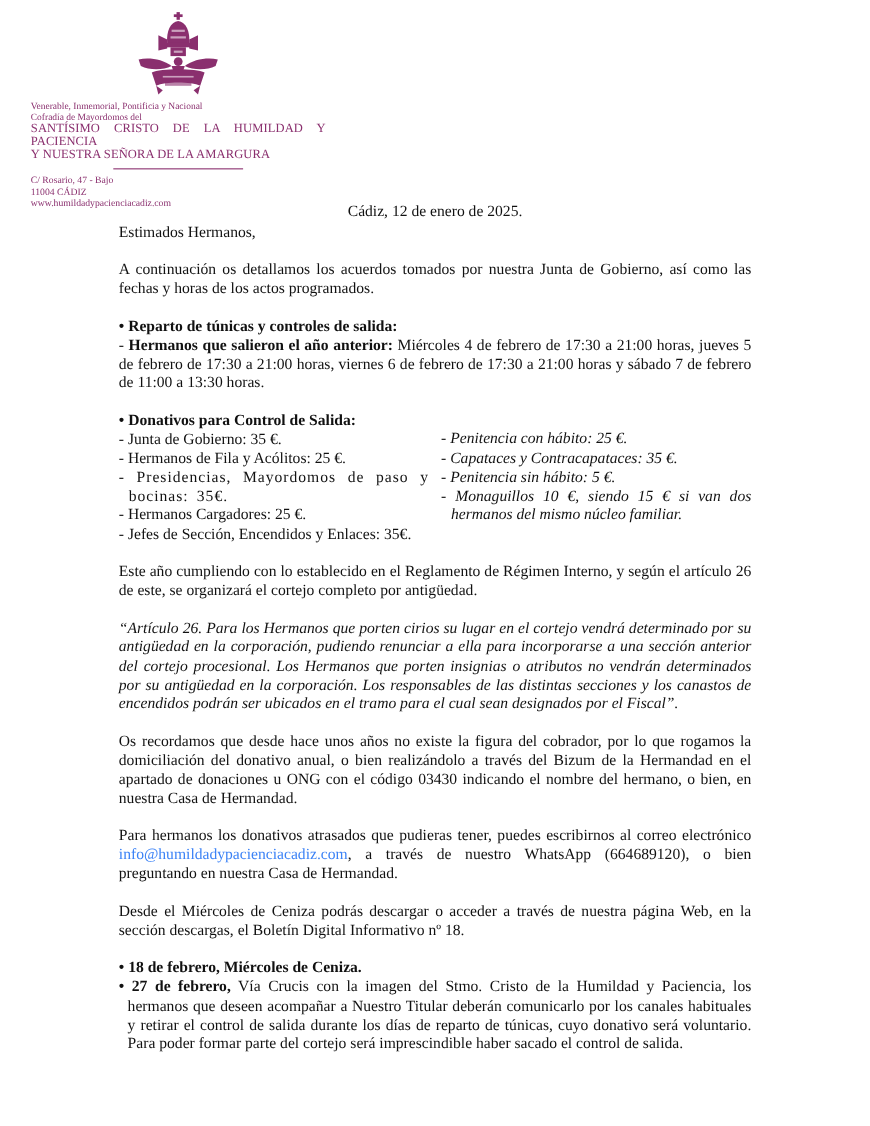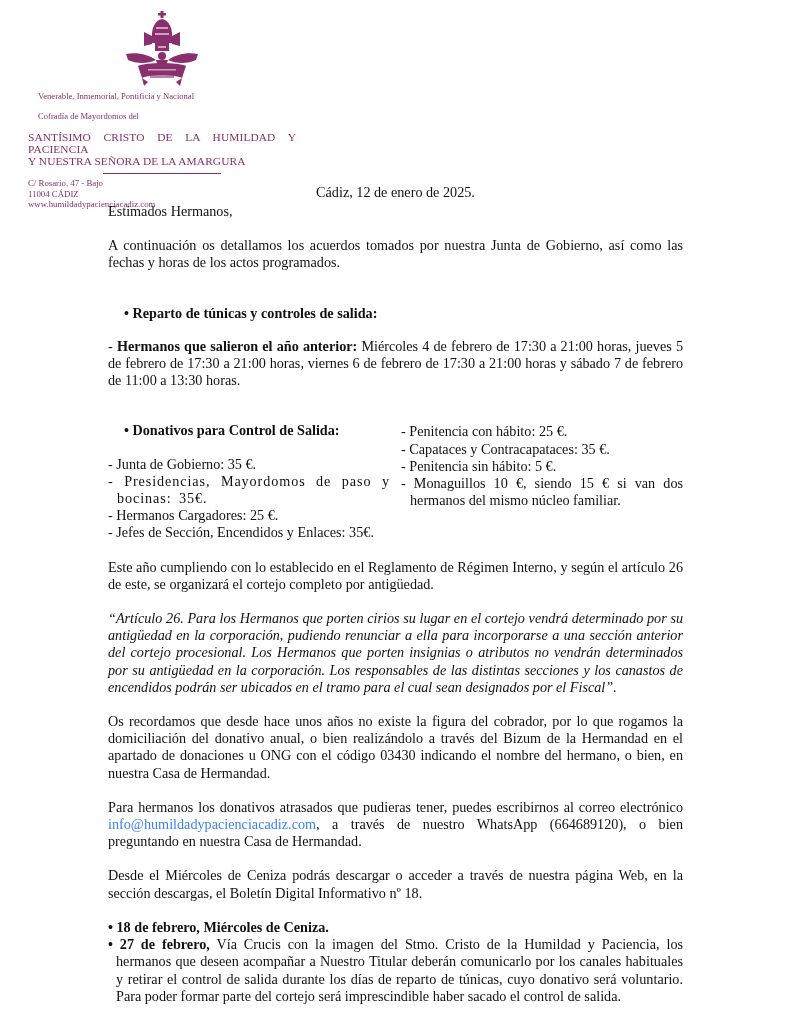--- a/index.html
+++ b/index.html
@@ -26,21 +26,21 @@
     }
     .crest {
       display: block;
       margin: 0 auto;
       width: 80px;
       height: 78px;
     }
     .lh-small {
       font-size: 8.6px;
       line-height: 10px;
-      margin: 10px;
+      margin: 0;
     }
     .lh-big {
       font-size: 11.4px;
       line-height: 12px;
       margin: 0;
       letter-spacing: 0.1px;
     }
     .lh-first { margin-top: 3px; }
     .lh-rule {
       width: 118px;
@@ -67,21 +67,21 @@
       margin: 0;
       height: 19px;
     }
     p {
       margin: 0;
       text-align: justify;
     }
     .gap { height: 17px; }
     b { font-weight: bold; }
     .bullet-head {
-      margin: 16px;
+      margin: 0;
       font-weight: bold;
     }
     .dash-line {
       margin: 0;
       text-align: justify;
     }
     .hang {
       padding-left: 9px;
       text-indent: -9px;
       text-align: justify;
@@ -90,20 +90,21 @@
     .cols {
       display: flex;
       justify-content: space-between;
     }
     .col {
       width: 282px;
     }
     .col-right {
       width: 282px;
       padding-top: 17px;
+      font-style: italic;
     }
     .item {
       padding-left: 9px;
       text-indent: -9px;
       margin: 0;
       text-align: justify;
     }
     .item-wide {
       letter-spacing: 0.9px;
       word-spacing: 3px;
@@ -176,20 +177,21 @@
   <div class="gap"></div>
 
   <p class="bullet-head">• Reparto de túnicas y controles de salida:</p>
   <p class="dash-line"><span>- </span><b>Hermanos que salieron el año anterior:</b><span> Miércoles 4 de febrero de 17:30 a 21:00 horas, jueves 5 de febrero de 17:30 a 21:00 horas, viernes 6 de febrero de 17:30 a 21:00 horas y sábado 7 de febrero de 11:00 a 13:30 horas.</span></p>
   <div class="gap"></div>
 
   <div class="cols">
     <div class="col">
       <p class="bullet-head">• Donativos para Control de Salida:</p>
       <p class="item">-  Junta de Gobierno: 35 €.</p>
+      <p class="item">-  Hermanos de Fila y Acólitos: 25 €.</p>
       <p class="item item-wide">-  Presidencias, Mayordomos de paso y bocinas: 35€.</p>
       <p class="item">-  Hermanos Cargadores: 25 €.</p>
       <p class="item">-  Jefes de Sección, Encendidos y Enlaces: 35€.</p>
     </div>
     <div class="col-right">
       <p class="item">-  Penitencia con hábito: 25 €.</p>
       <p class="item">-  Capataces y Contracapataces: 35 €.</p>
       <p class="item">-  Penitencia sin hábito: 5 €.</p>
       <p class="item">-  Monaguillos 10 €, siendo 15 € si van dos hermanos del mismo núcleo familiar.</p>
     </div>

